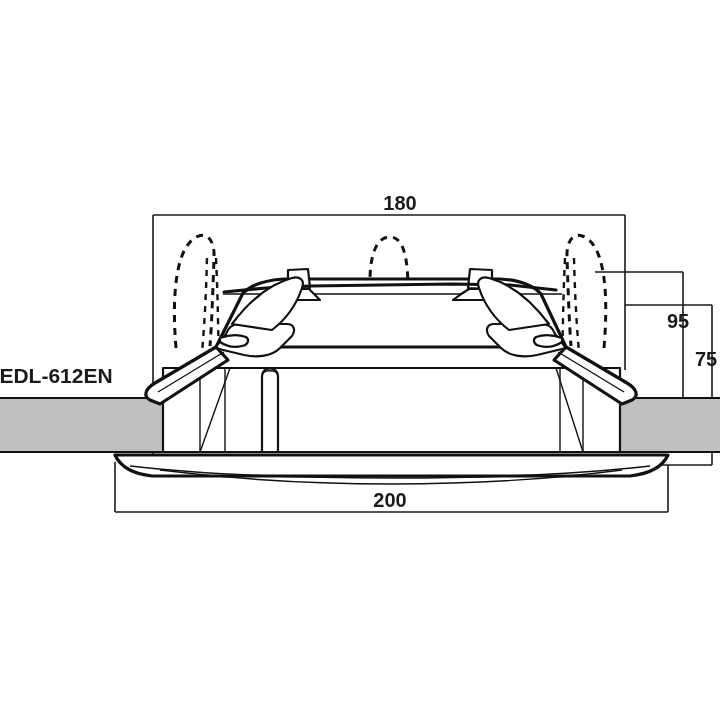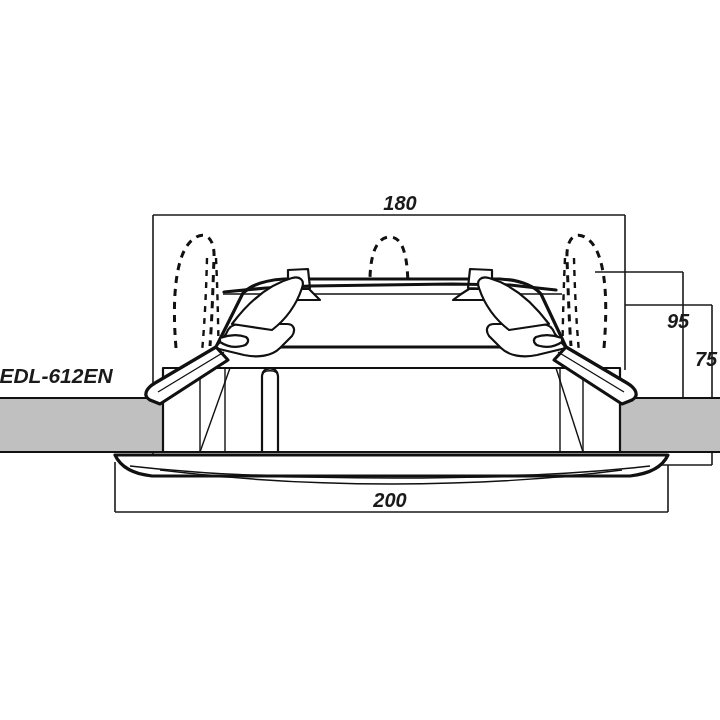--- a/index.html
+++ b/index.html
@@ -13,21 +13,20 @@
     font-family: "Liberation Sans", sans-serif;
     overflow: hidden;
     position: relative;
   }
   #drawing-root {
     position: absolute;
     left: 0;
     top: 0;
     width: 568px;
     height: 720px;
-    font-style: italic;
   }
   svg#tech-drawing {
     display: block;
     width: 720px;
     height: 720px;
     background: #ffffff;
   }
   .dim-text {
     font-family: "Liberation Sans", sans-serif;
     font-weight: bold;

